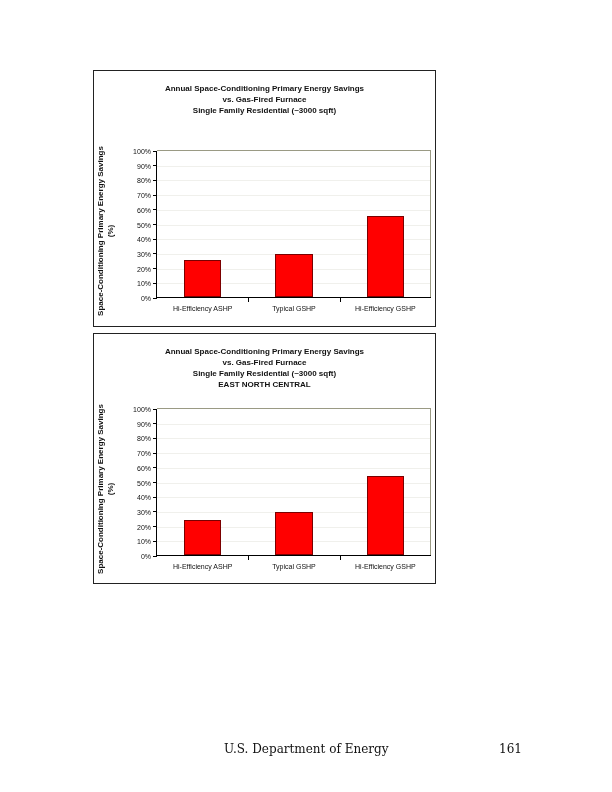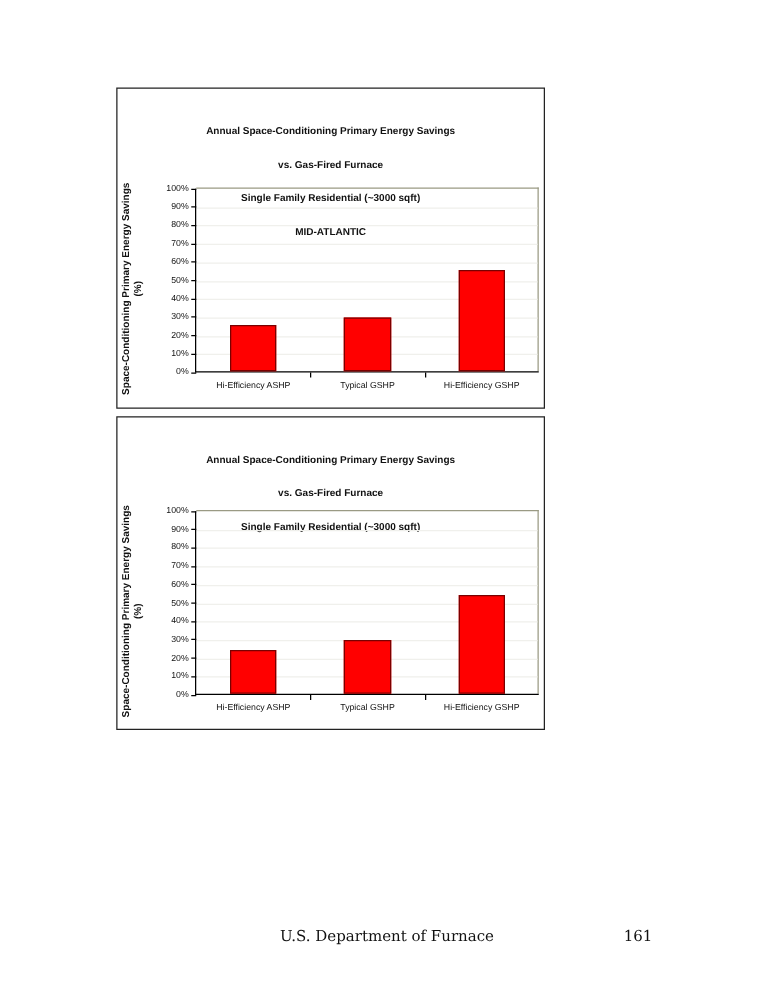--- a/index.html
+++ b/index.html
@@ -11,21 +11,21 @@
     .chart-box {
       position: absolute; left: 93px; width: 343px;
       border: 1.5px solid #222; box-sizing: border-box; background: #fff;
     }
     #chart1 { top: 70px; height: 257px; }
     #chart2 { top: 333px; height: 251px; }
     .title {
       position: absolute; left: 0; right: 0; top: 12px;
       text-align: center; font-weight: bold; font-size: 8px; line-height: 11px; color: #111;
     }
-    .title div { white-space: nowrap; margin-top: 16px; }
+    .title div { white-space: nowrap; }
     .ylabel {
       position: absolute; font-weight: bold; font-size: 8px; line-height: 10px; color: #111;
       text-align: center; white-space: nowrap;
       transform: rotate(-90deg); transform-origin: center center;
       width: 200px; left: -88px;
     }
     .plot {
       position: absolute; left: 63px; width: 274px; height: 147px;
       border-top: 1px solid #9a9a84; border-right: 1px solid #9a9a84;
       box-sizing: border-box;
@@ -41,21 +41,20 @@
     .footer { position: absolute; top: 742px; font-family: "DejaVu Serif", serif; font-size: 12px; color: #111; }
   </style>
 </head>
 <body>
 
 <div class="chart-box" id="chart1">
   <div class="title">
     <div>Annual Space-Conditioning Primary Energy Savings</div>
     <div>vs. Gas-Fired Furnace</div>
     <div>Single Family Residential (~3000 sqft)</div>
-    <div>MID-ATLANTIC</div>
   </div>
   <div class="ylabel" style="top:150px;">
     <div>Space-Conditioning Primary Energy Savings</div>
     <div>(%)</div>
   </div>
   <div class="plot" style="top:79px;">
       <div class="ytick" style="top: 146.5px;"></div>
       <div class="ylab" style="top: 147px;">0%</div>
       <div class="grid" style="top: 132.3px;"></div>
       <div class="ytick" style="top: 131.8px;"></div>
@@ -97,20 +96,21 @@
       <div class="bar" title="Hi-Efficiency GSHP: 55%" style="left: 209.61px; width: 37.4467px; height: 80.85px; background: rgb(255, 0, 0);"></div>
       <div class="xlab" style="left: 228.333px;">Hi-Efficiency GSHP</div>
     </div>
 </div>
 
 <div class="chart-box" id="chart2">
   <div class="title">
     <div>Annual Space-Conditioning Primary Energy Savings</div>
     <div>vs. Gas-Fired Furnace</div>
     <div>Single Family Residential (~3000 sqft)</div>
+    <div>EAST NORTH CENTRAL</div>
   </div>
   <div class="ylabel" style="top:145px;">
     <div>Space-Conditioning Primary Energy Savings</div>
     <div>(%)</div>
   </div>
   <div class="plot" style="top:74px;">
       <div class="ytick" style="top: 146.5px;"></div>
       <div class="ylab" style="top: 147px;">0%</div>
       <div class="grid" style="top: 132.3px;"></div>
       <div class="ytick" style="top: 131.8px;"></div>
@@ -147,14 +147,14 @@
       <div class="xtick" style="left: 182.667px;"></div>
       <div class="bar" title="Hi-Efficiency ASHP: 24%" style="left: 26.9433px; width: 37.4467px; height: 35.28px; background: rgb(255, 0, 0);"></div>
       <div class="xlab" style="left: 45.6667px;">Hi-Efficiency ASHP</div>
       <div class="bar" title="Typical GSHP: 29%" style="left: 118.277px; width: 37.4467px; height: 42.63px; background: rgb(255, 0, 0);"></div>
       <div class="xlab" style="left: 137px;">Typical GSHP</div>
       <div class="bar" title="Hi-Efficiency GSHP: 54%" style="left: 209.61px; width: 37.4467px; height: 79.38px; background: rgb(255, 0, 0);"></div>
       <div class="xlab" style="left: 228.333px;">Hi-Efficiency GSHP</div>
     </div>
 </div>
 
-<div class="footer" style="left:224px;">U.S. Department of Furnace</div>
+<div class="footer" style="left:224px;">U.S. Department of Energy</div>
 <div class="footer" style="left:499px;">161</div>
 
 </body></html>

